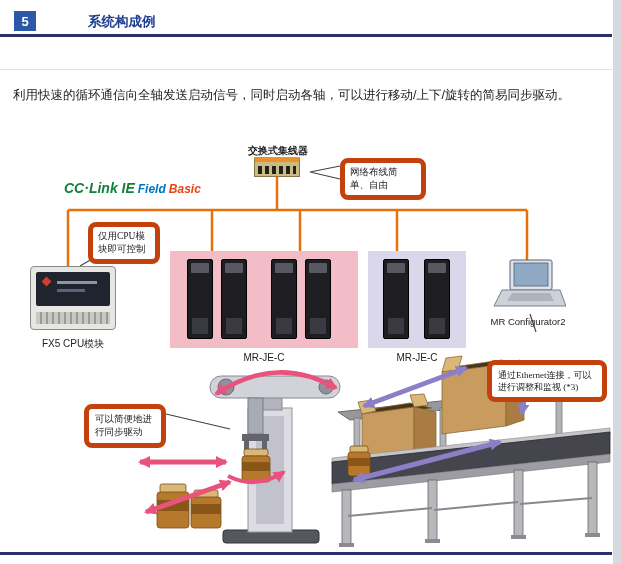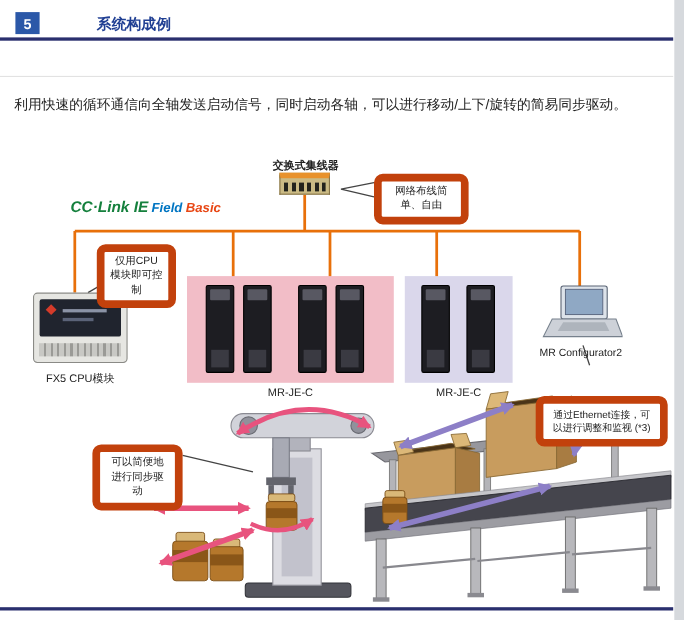--- a/index.html
+++ b/index.html
@@ -32,23 +32,23 @@
   .hub-ports { position:absolute; bottom:2px; left:3px; right:3px; height:8px;
     background:repeating-linear-gradient(90deg,#23231c 0 4px, rgba(0,0,0,0) 4px 7px); }
 
   
   .logo { position:absolute; left:64px; top:180px; display:flex; align-items:baseline; gap:3px; z-index:2; }
   .logo-p1 { font-size:14px; font-weight:bold; font-style:italic; color:#15803d; }
   .logo-p2 { font-size:12px; font-weight:bold; font-style:italic; color:#0075c2; }
   .logo-p3 { font-size:12px; font-weight:bold; font-style:italic; color:#e84715; }
 
   
-  .callout { position:absolute; background:#fff; border:7px solid #c2410c; border-radius:8px;
-    color:#222; text-align:center; display:flex; align-items:center; justify-content:center;
-    padding:3px 5px; z-index:3; line-height:1.35; }
+  .callout { position:absolute; background:#fff; border:5px solid #c2410c; border-radius:8px;
+    color:#222; text-align:left; display:flex; align-items:center; justify-content:center;
+    padding:3px 5px; z-index:3; line-height:1.35;font-family:Liberation Serif, serif; }
   .co-network { left:340px; top:158px; width:86px; min-height:30px; font-size:9.5px; }
   .co-cpu { left:88px; top:222px; width:72px; min-height:30px; font-size:9.5px; }
   .co-ethernet { left:487px; top:332px; width:120px; min-height:40px; font-size:9px; padding:4px 6px;margin-top:28px; }
   .co-sync { left:84px; top:394px; width:82px; min-height:36px; font-size:9.5px; padding:4px 6px;margin-top:10px; }
 
   
   .fx5 { position:absolute; left:30px; top:266px; width:86px; height:64px;
     background:#e6e6e2; border:1px solid #8a8a86; border-radius:4px; z-index:2; }
   .fx5-top { position:absolute; top:5px; left:5px; right:5px; height:34px; background:#20242e; border-radius:2px; }
   .fx5-logo { position:absolute; top:11px; left:12px; width:7px; height:7px; background:#d43b2a; transform:rotate(45deg); }

